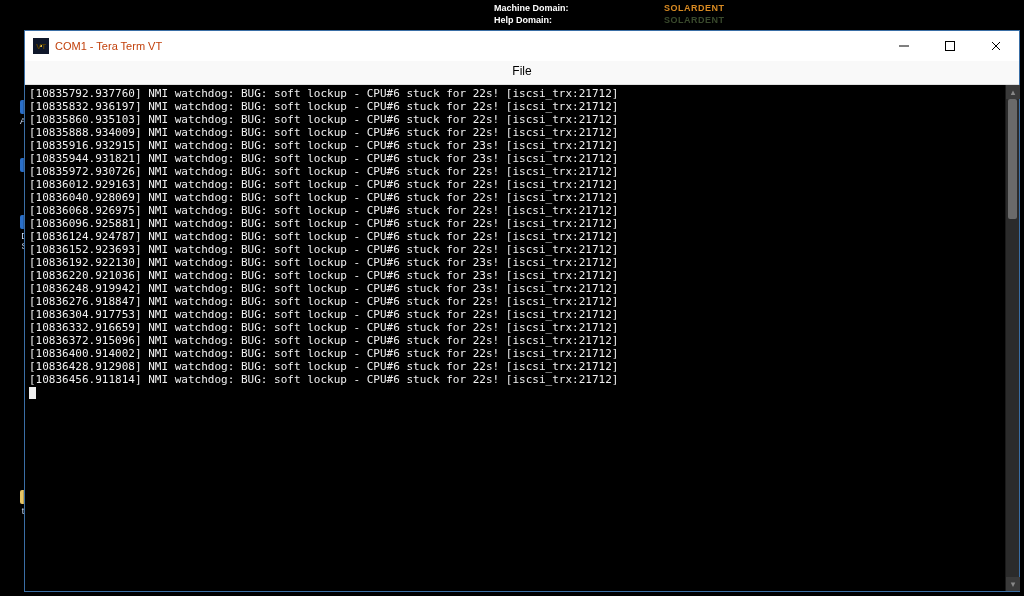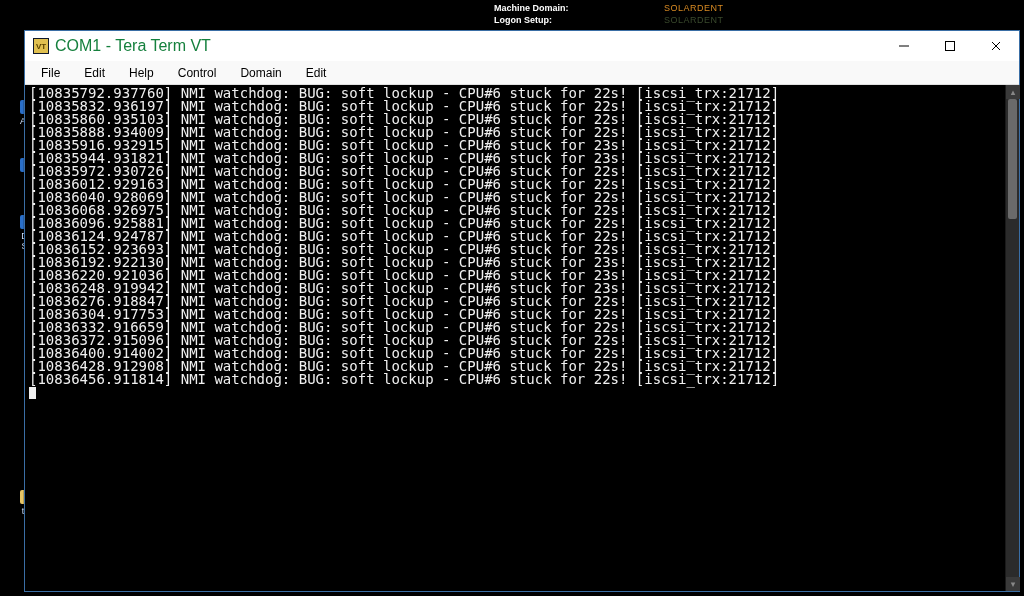--- a/index.html
+++ b/index.html
@@ -20,21 +20,21 @@
   .top-info {
     position: absolute;
     top: 2px;
     left: 494px;
     font-size: 9px;
     color: #fff;
     line-height: 12px;
   }
   .top-info .row { display: flex; }
   .top-info .lbl { width: 170px; color: #fff; font-weight: 600; }
-  .top-info .val { color: #d88a22; font-weight: 400; letter-spacing: 0.5px; }
+  .top-info .val { color: #d88a22; font-weight: 700; letter-spacing: 0.5px; }
   .top-info .val.dim { color: #3a4a2d; }
   .desk-icon {
     position: absolute;
     left: 20px;
     width: 14px;
     text-align: center;
     color: #cfe3ff;
     font-size: 9px;
   }
   .desk-icon .glyph {
@@ -63,30 +63,30 @@
     height: 30px;
     background: #fff;
     display: flex;
     align-items: center;
     padding: 0 0 0 8px;
   }
   .titlebar .icon {
     width: 16px;
     height: 16px;
     background: #e0c050;
-    border: 1px solid #0f172a;
+    border: 7px solid #0f172a;
     font-size: 8px;
     color: #5a4200;
     display:flex;
     align-items:center;
     justify-content:center;
     font-weight:700;
     margin-right: 6px;
   }
-  .titlebar .title { font-size: 16px; color: #15803d; }
+  .titlebar .title { font-size: 11px; color: #c2410c; }
   .titlebar .spacer { flex: 1; }
   .winbtn {
     width: 46px;
     height: 30px;
     display: flex;
     align-items: center;
     justify-content: center;
     background: transparent;
     border: none;
     font-size: 12px;
@@ -94,41 +94,42 @@
   }
   .winbtn svg { width: 12px; height: 12px; }
   .menubar {
     height: 24px;
     background: #f9f9f9;
     border-bottom: 1px solid #e0e0e0;
     display: flex;
     align-items: center;
     padding: 0 4px;
     gap: 0;
+    flex-direction: column;
   }
   .menuitem {
     padding: 3px 12px;
     font-size: 12px;
     color: #000;
     height: 100%;
     display:flex;
     align-items:center;
   }
   .terminal-wrap {
     flex: 1;
     display: flex;
     background: #000;
     position: relative;
   }
   .terminal {
     flex: 1;
     background: #000;
     color: #f0f0f0;
     font-family: "Terminal","Fixedsys","Consolas",monospace;
-    font-size: 14px;
+    font-size: 11px;
     letter-spacing: 0;
     line-height: 13px;
     padding: 2px 4px;
     white-space: pre;
     overflow: hidden;
   }
   .cursor {
     display:inline-block;
     width:7px;
     height:12px;
@@ -169,21 +170,21 @@
 <body>
 
 <div class="desktop">
 
   <div class="top-info">
     <div class="row">
       <span class="lbl">Machine Domain:</span>
       <span class="val">SOLARDENT</span>
     </div>
     <div class="row">
-      <span class="lbl">Logon Setup:</span>
+      <span class="lbl">Help Domain:</span>
       <span class="val dim">SOLARDENT</span>
     </div>
   </div>
 
   <div class="desk-icon" style="top:100px">
     <span class="glyph"></span>
     <span class="label">AID</span>
   </div>
   <div class="desk-icon" style="top:158px">
     <span class="glyph"></span>

